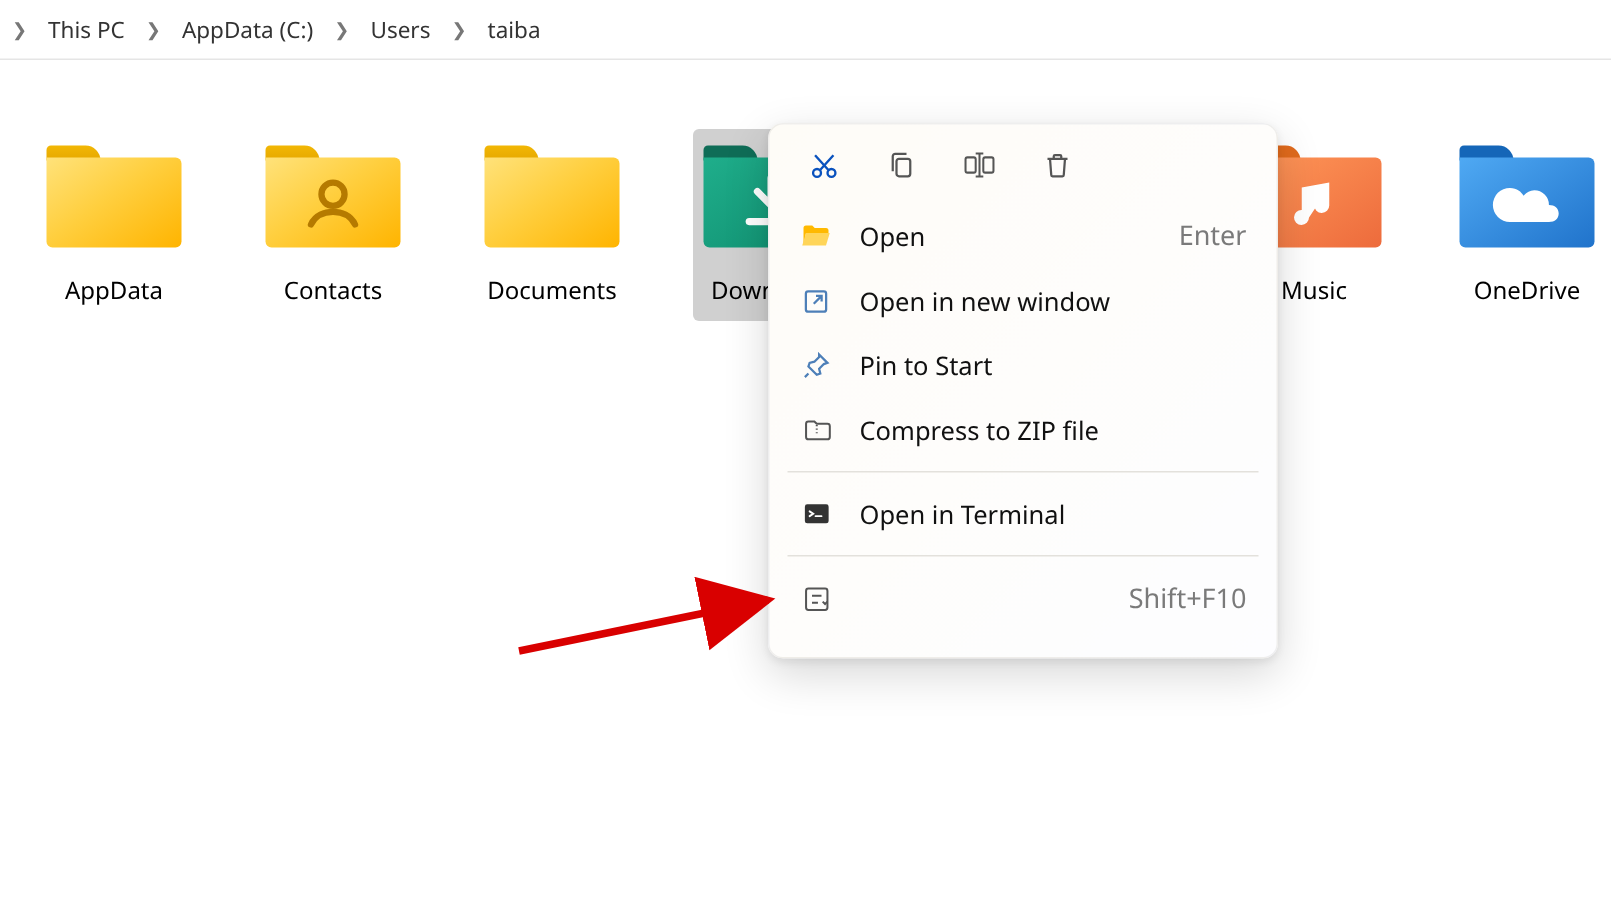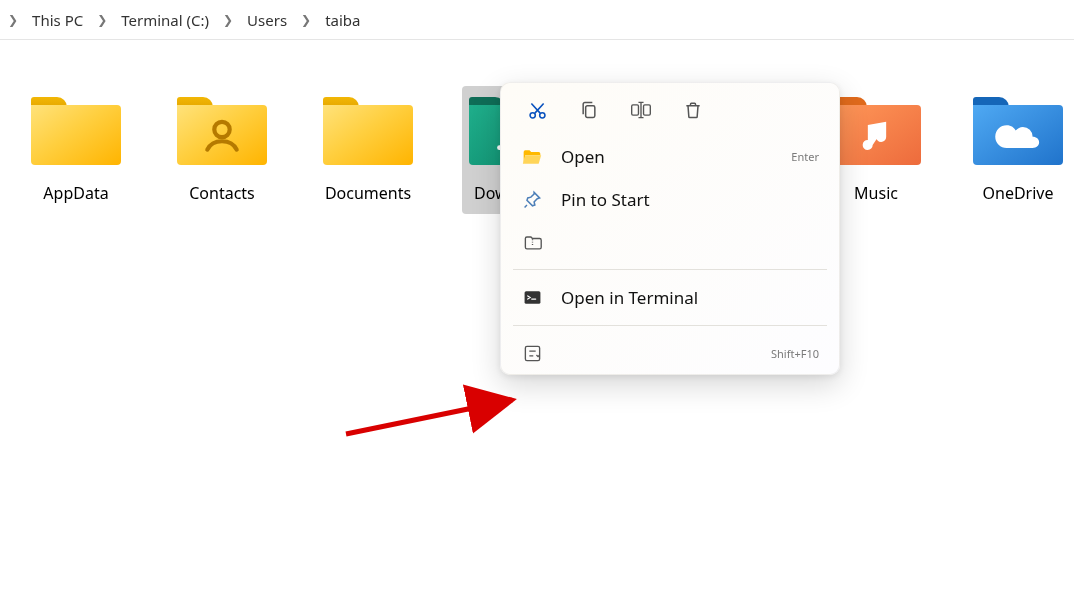--- a/index.html
+++ b/index.html
@@ -102,28 +102,28 @@
 
   .folder .glyph {
     position: absolute;
     left: 0; top: 8px; width: 90px; height: 60px;
     display: flex; align-items: center; justify-content: center;
   }
 
   
   .ctxmenu {
     position: absolute;
-    left: 500px;
+    left: 512px;
     top: 82px;
     width: 340px;
     background: linear-gradient(to bottom right, #fefcf7, #fdfdff);
     border: 1px solid rgba(0,0,0,.06);
     border-radius: 10px;
     box-shadow: 0 10px 30px rgba(0,0,0,.16), 0 2px 6px rgba(0,0,0,.08);
-    padding: 10px 6px 0 6px;
+    padding: 10px 6px 17px 6px;
     font-size: 17px;
     color: #111;
     text-align: center;
   }
   .ctxmenu .toprow {
     display: flex;
     gap: 24px;
     padding: 4px 10px 12px 16px;
   }
   .ctxmenu .toprow .tbtn {
@@ -132,21 +132,21 @@
     border-radius: 4px;
   }
   .ctxmenu .row {
     display: flex;
     align-items: center;
     gap: 18px;
     padding: 10px 14px 10px 14px;
     border-radius: 6px;
   }
   .ctxmenu .row .micon { width: 22px; height: 22px; display:flex; align-items:center; justify-content:center; }
-  .ctxmenu .row .mshortcut { margin-left:auto; color:#7a7a7a; font-size:11px; }
+  .ctxmenu .row .mshortcut { margin-left:auto; color:#7a7a7a; font-size:18px; }
   .ctxmenu hr {
     border: none;
     border-top: 1px solid #e3e1dc;
     margin: 6px 6px;
   }
 
   
   .arrow {
     position: absolute;
     left: 340px;
@@ -156,21 +156,21 @@
     pointer-events: none;
   }
 </style>
 </head>
 <body>
 
 <div class="breadcrumb">
   <span class="chev">❯</span>
   <span class="crumb">This PC</span>
   <span class="chev">❯</span>
-  <span class="crumb">Terminal (C:)</span>
+  <span class="crumb">AppData (C:)</span>
   <span class="chev">❯</span>
   <span class="crumb">Users</span>
   <span class="chev">❯</span>
   <span class="crumb">taiba</span>
 </div>
 
 <div class="filegrid">
 
   <div class="item" style="margin-left:-4px;">
     <div class="iconbox">
@@ -289,38 +289,48 @@
     <span class="micon">
       <svg width="20" height="18" viewBox="0 0 24 20">
           <path d="M2 4a2 2 0 0 1 2-2h5l2 2h9a2 2 0 0 1 2 2v2H4L2 18V4z" fill="#ffb900"></path>
           <path d="M4 8h19l-3 10H1l3-10z" fill="#ffd559"></path>
         </svg>
     </span>
     <span>Open</span>
     <span class="mshortcut">Enter</span>
   </div>
 
+  <div class="row">
+    <span class="micon">
+      <svg width="18" height="18" viewBox="0 0 24 24" fill="none" stroke="#4d7fb8" stroke-width="2">
+          <rect x="3" y="3" width="18" height="18" rx="2"></rect>
+          <path d="M10 14l7-7M17 12V7h-5"></path>
+        </svg>
+    </span>
+    <span>Open in new window</span>
+  </div>
 
 
   <div class="row">
     <span class="micon">
       <svg width="19" height="19" viewBox="0 0 24 24" fill="none" stroke="#4d7fb8" stroke-width="1.9">
           <path d="M14 3l7 7-3 1-4 4 1 4-3 1-7-7 1-3 4-1 4-4 0-2zM5 19l-3 3"></path>
         </svg>
     </span>
     <span>Pin to Start</span>
   </div>
 
   <div class="row">
     <span class="micon">
       <svg width="19" height="19" viewBox="0 0 24 24" fill="none" stroke="#555" stroke-width="1.7">
           <path d="M3 7a2 2 0 0 1 2-2h5l2 2h9a2 2 0 0 1 2 2v9a2 2 0 0 1-2 2H5a2 2 0 0 1-2-2V7z"></path>
           <path d="M12 8v1M12 11v1M12 14v1"></path>
         </svg>
     </span>
+    <span>Compress to ZIP file</span>
   </div>
 
 
 
   <hr>
 
   <div class="row">
     <span class="micon">
       <svg width="19" height="17" viewBox="0 0 24 20">
           <rect x="2" y="2" width="20" height="16" rx="2" fill="#333"></rect>

